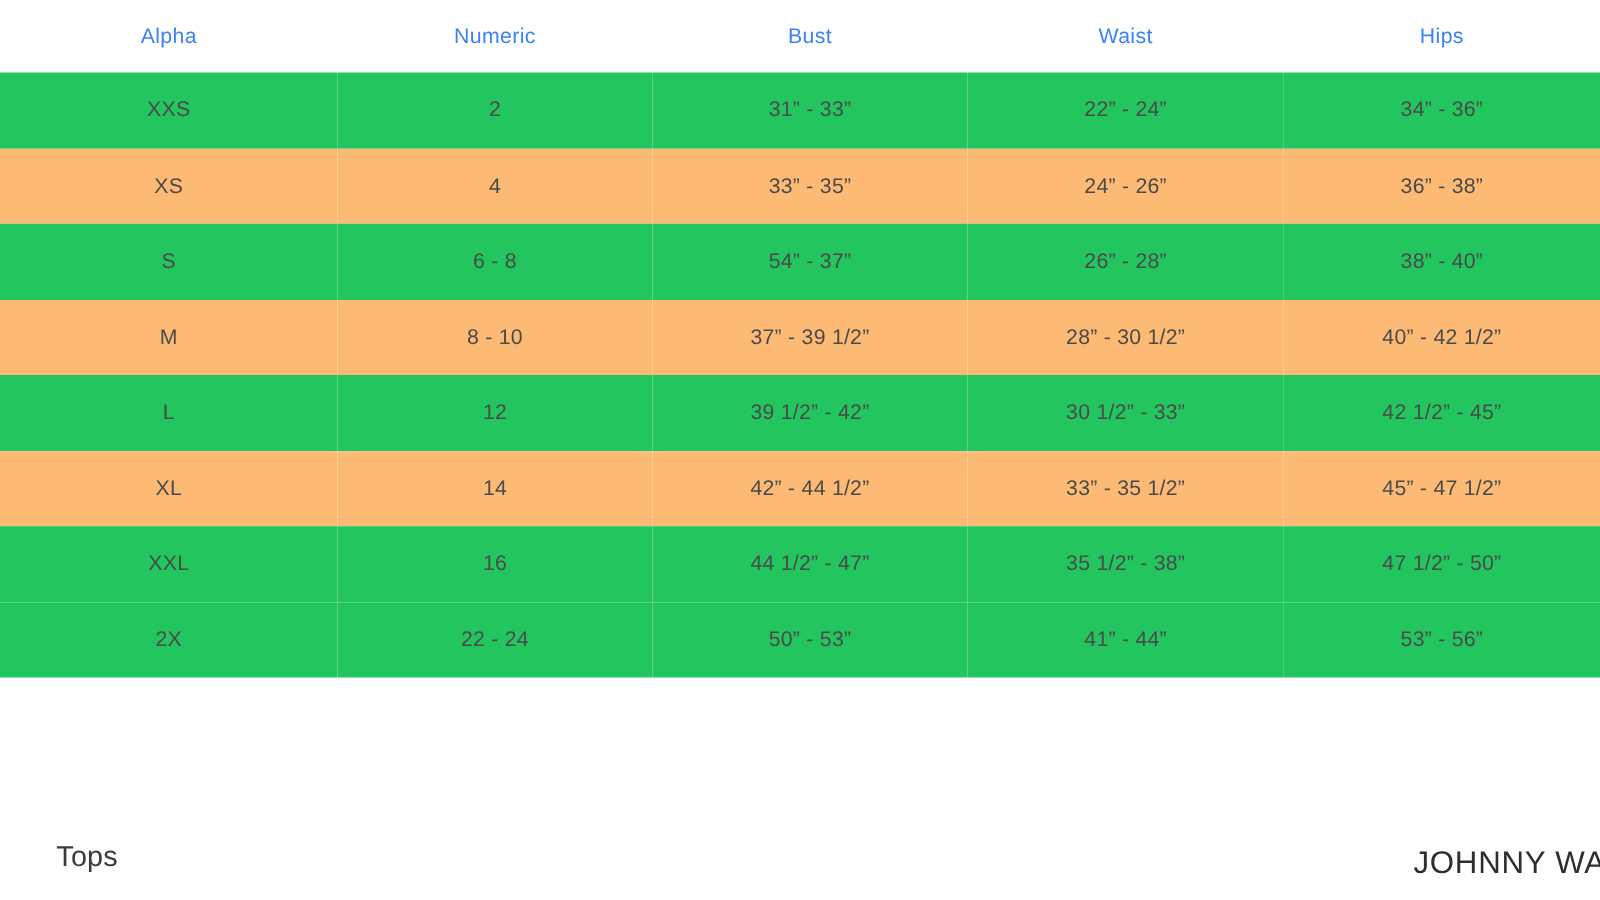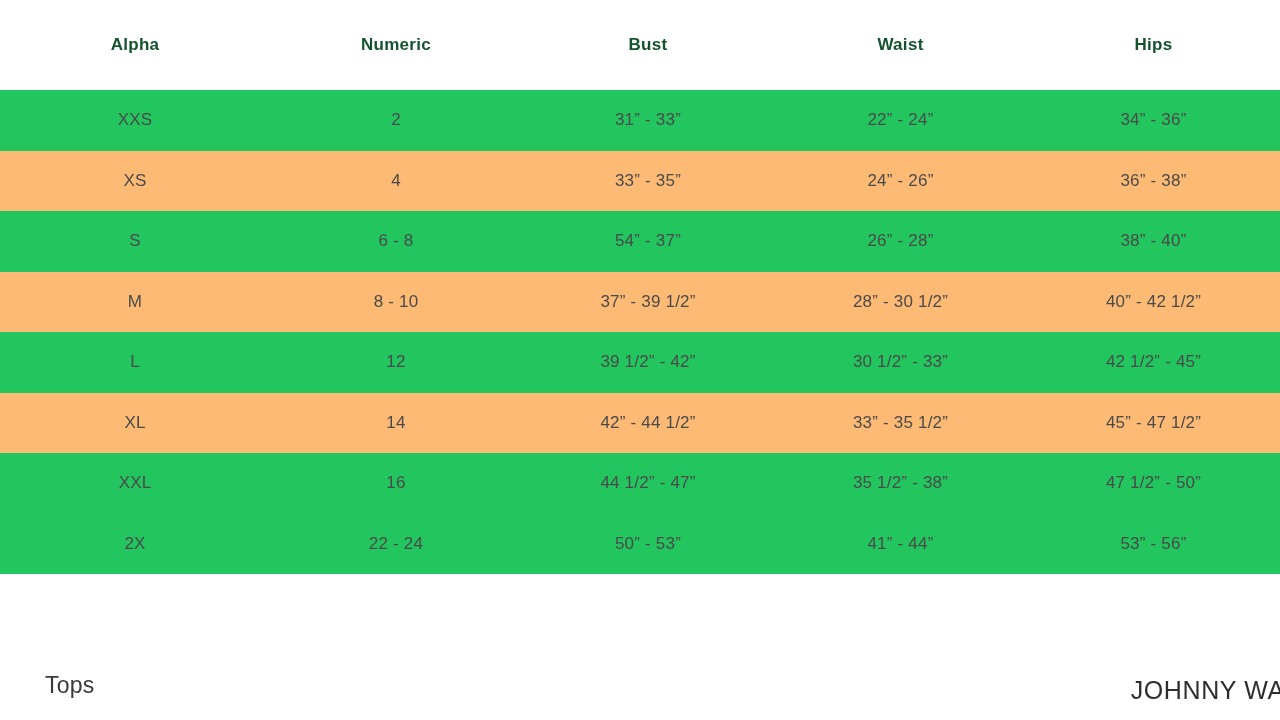--- a/index.html
+++ b/index.html
@@ -28,26 +28,26 @@
 
   table.size-table col.c1 { width: 270px; }
   table.size-table col.c2 { width: 252px; }
   table.size-table col.c3 { width: 252px; }
   table.size-table col.c4 { width: 253px; }
   table.size-table col.c5 { width: 253px; }
 
   table.size-table thead th {
     height: 58px;
     font-size: 17px;
-    font-weight: 700;
-    color: #14532d;
+    font-weight: 400;
+    color: #3b82f6;
     text-align: center;
     vertical-align: middle;
     letter-spacing: 0.3px;
-    padding: 16px;
+    padding: 0;
   }
 
   table.size-table tbody td {
     height: 60.5px;
     font-size: 17px;
     font-weight: 400;
     color: #4a4a4a;
     text-align: center;
     vertical-align: middle;
     letter-spacing: 0.2px;

